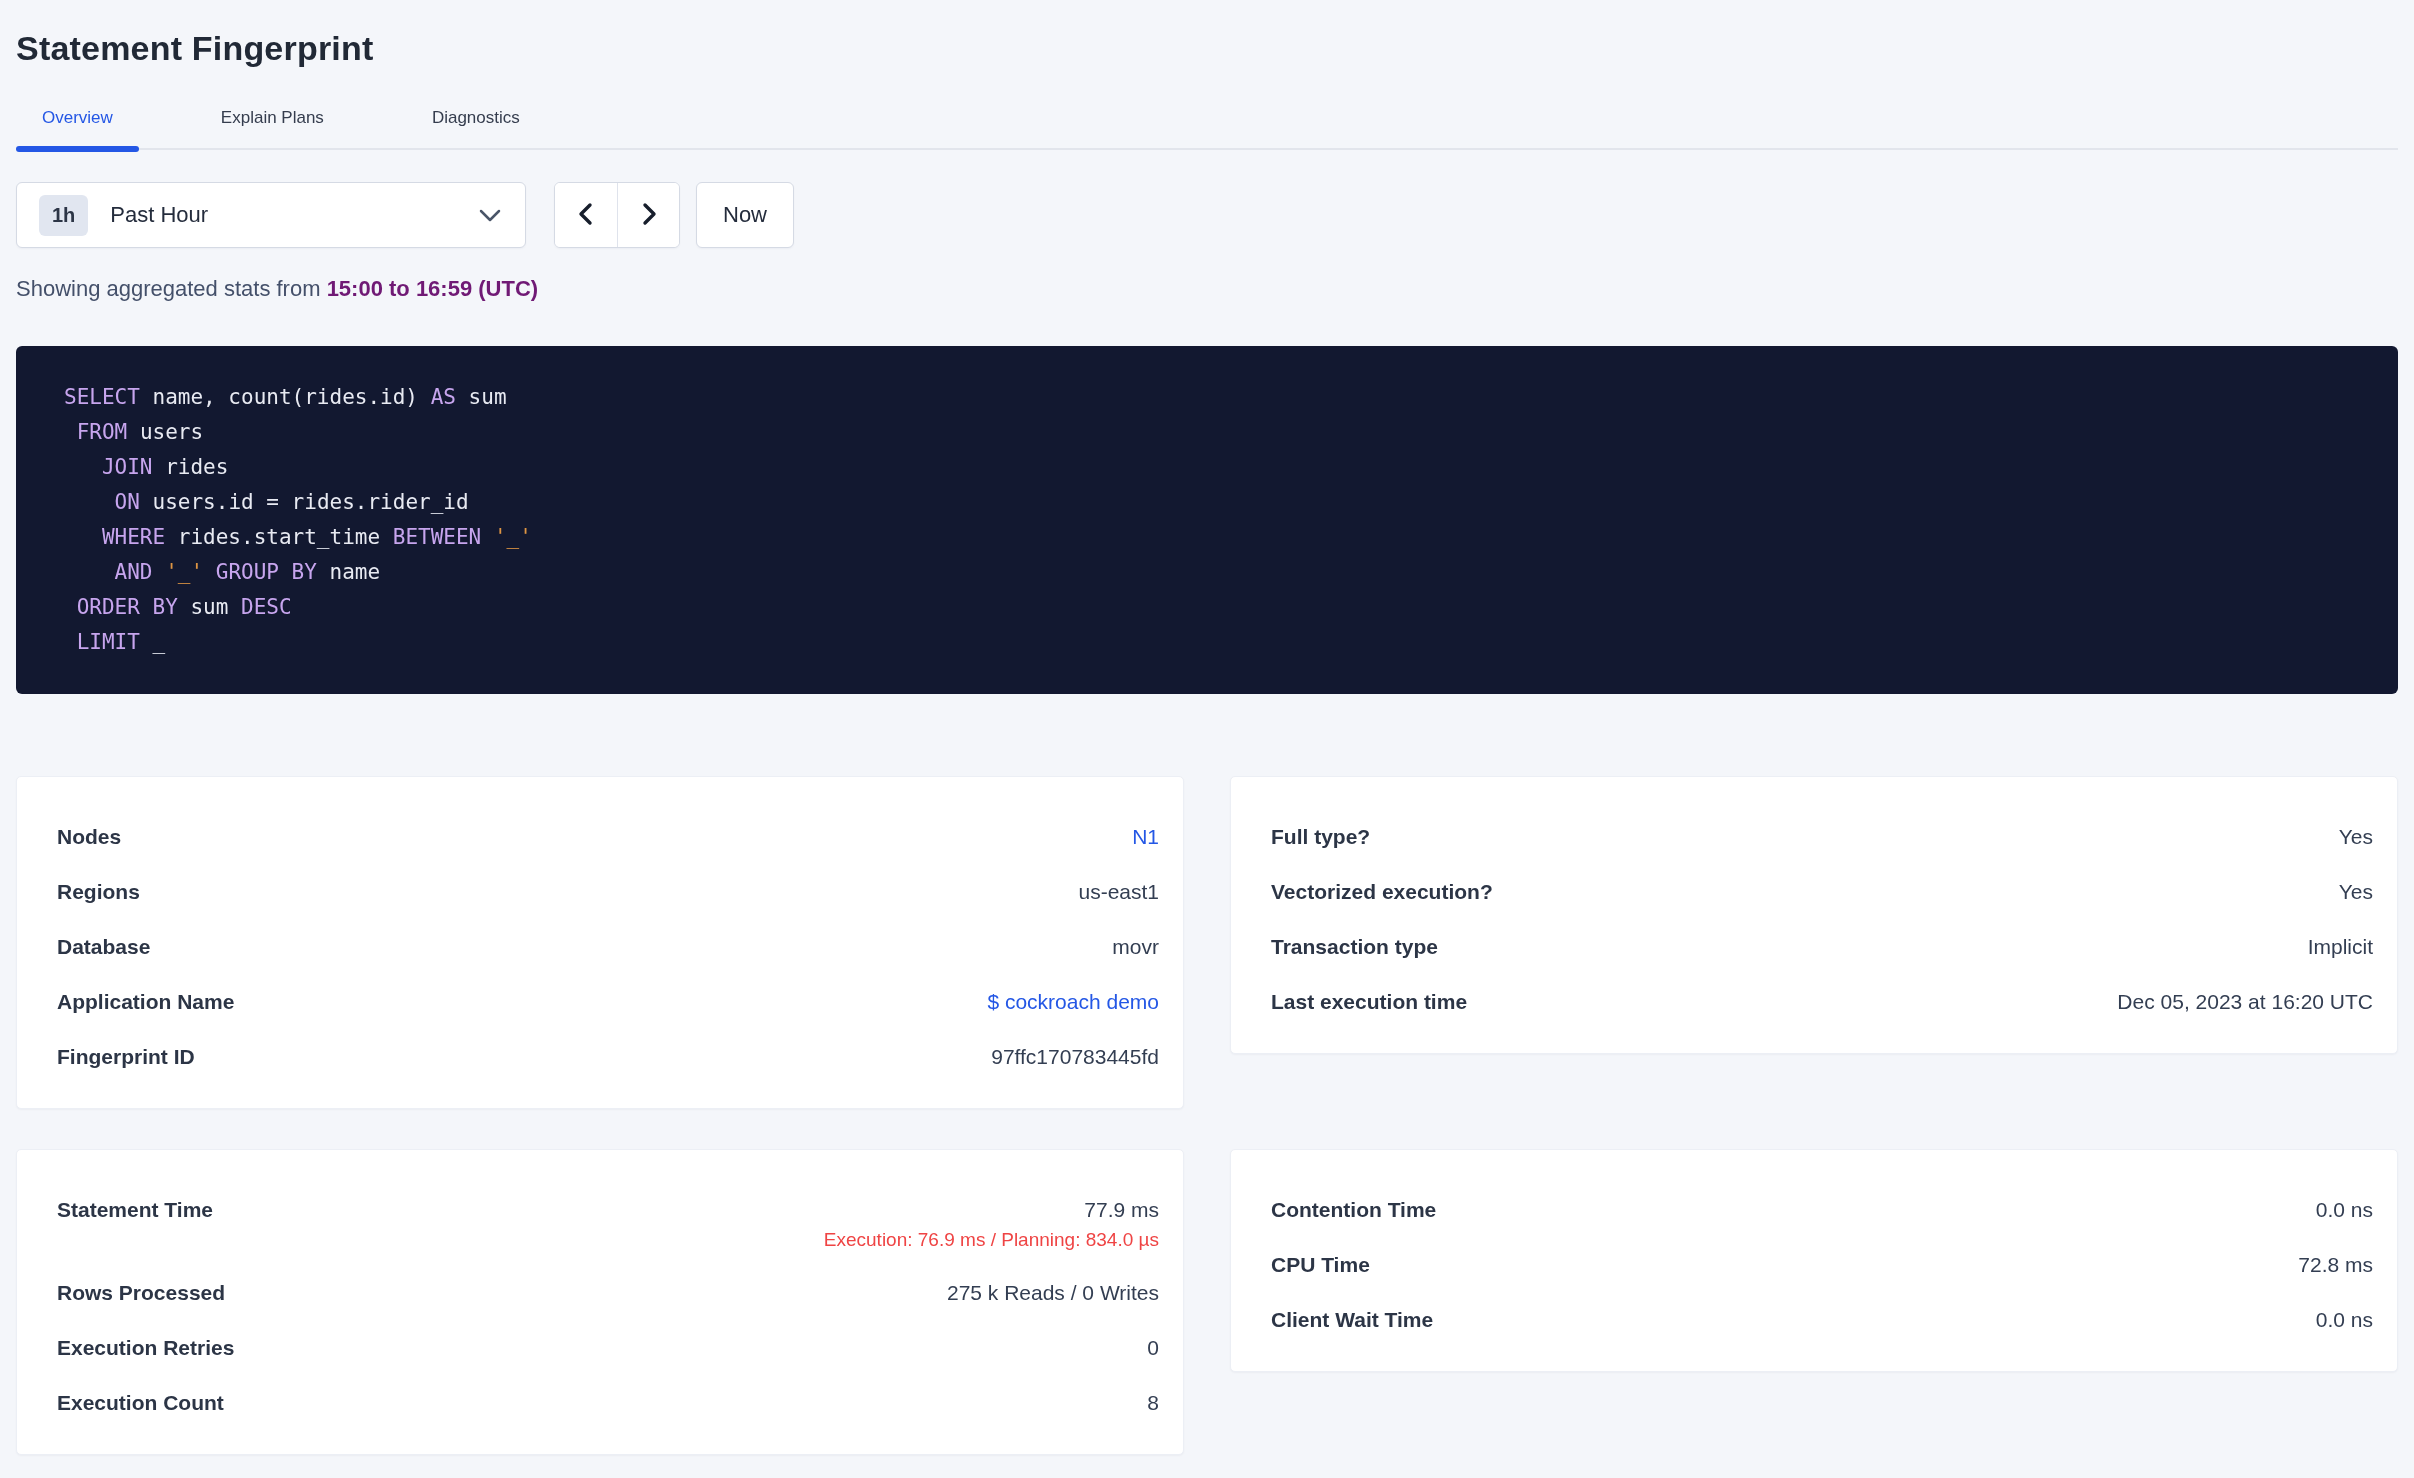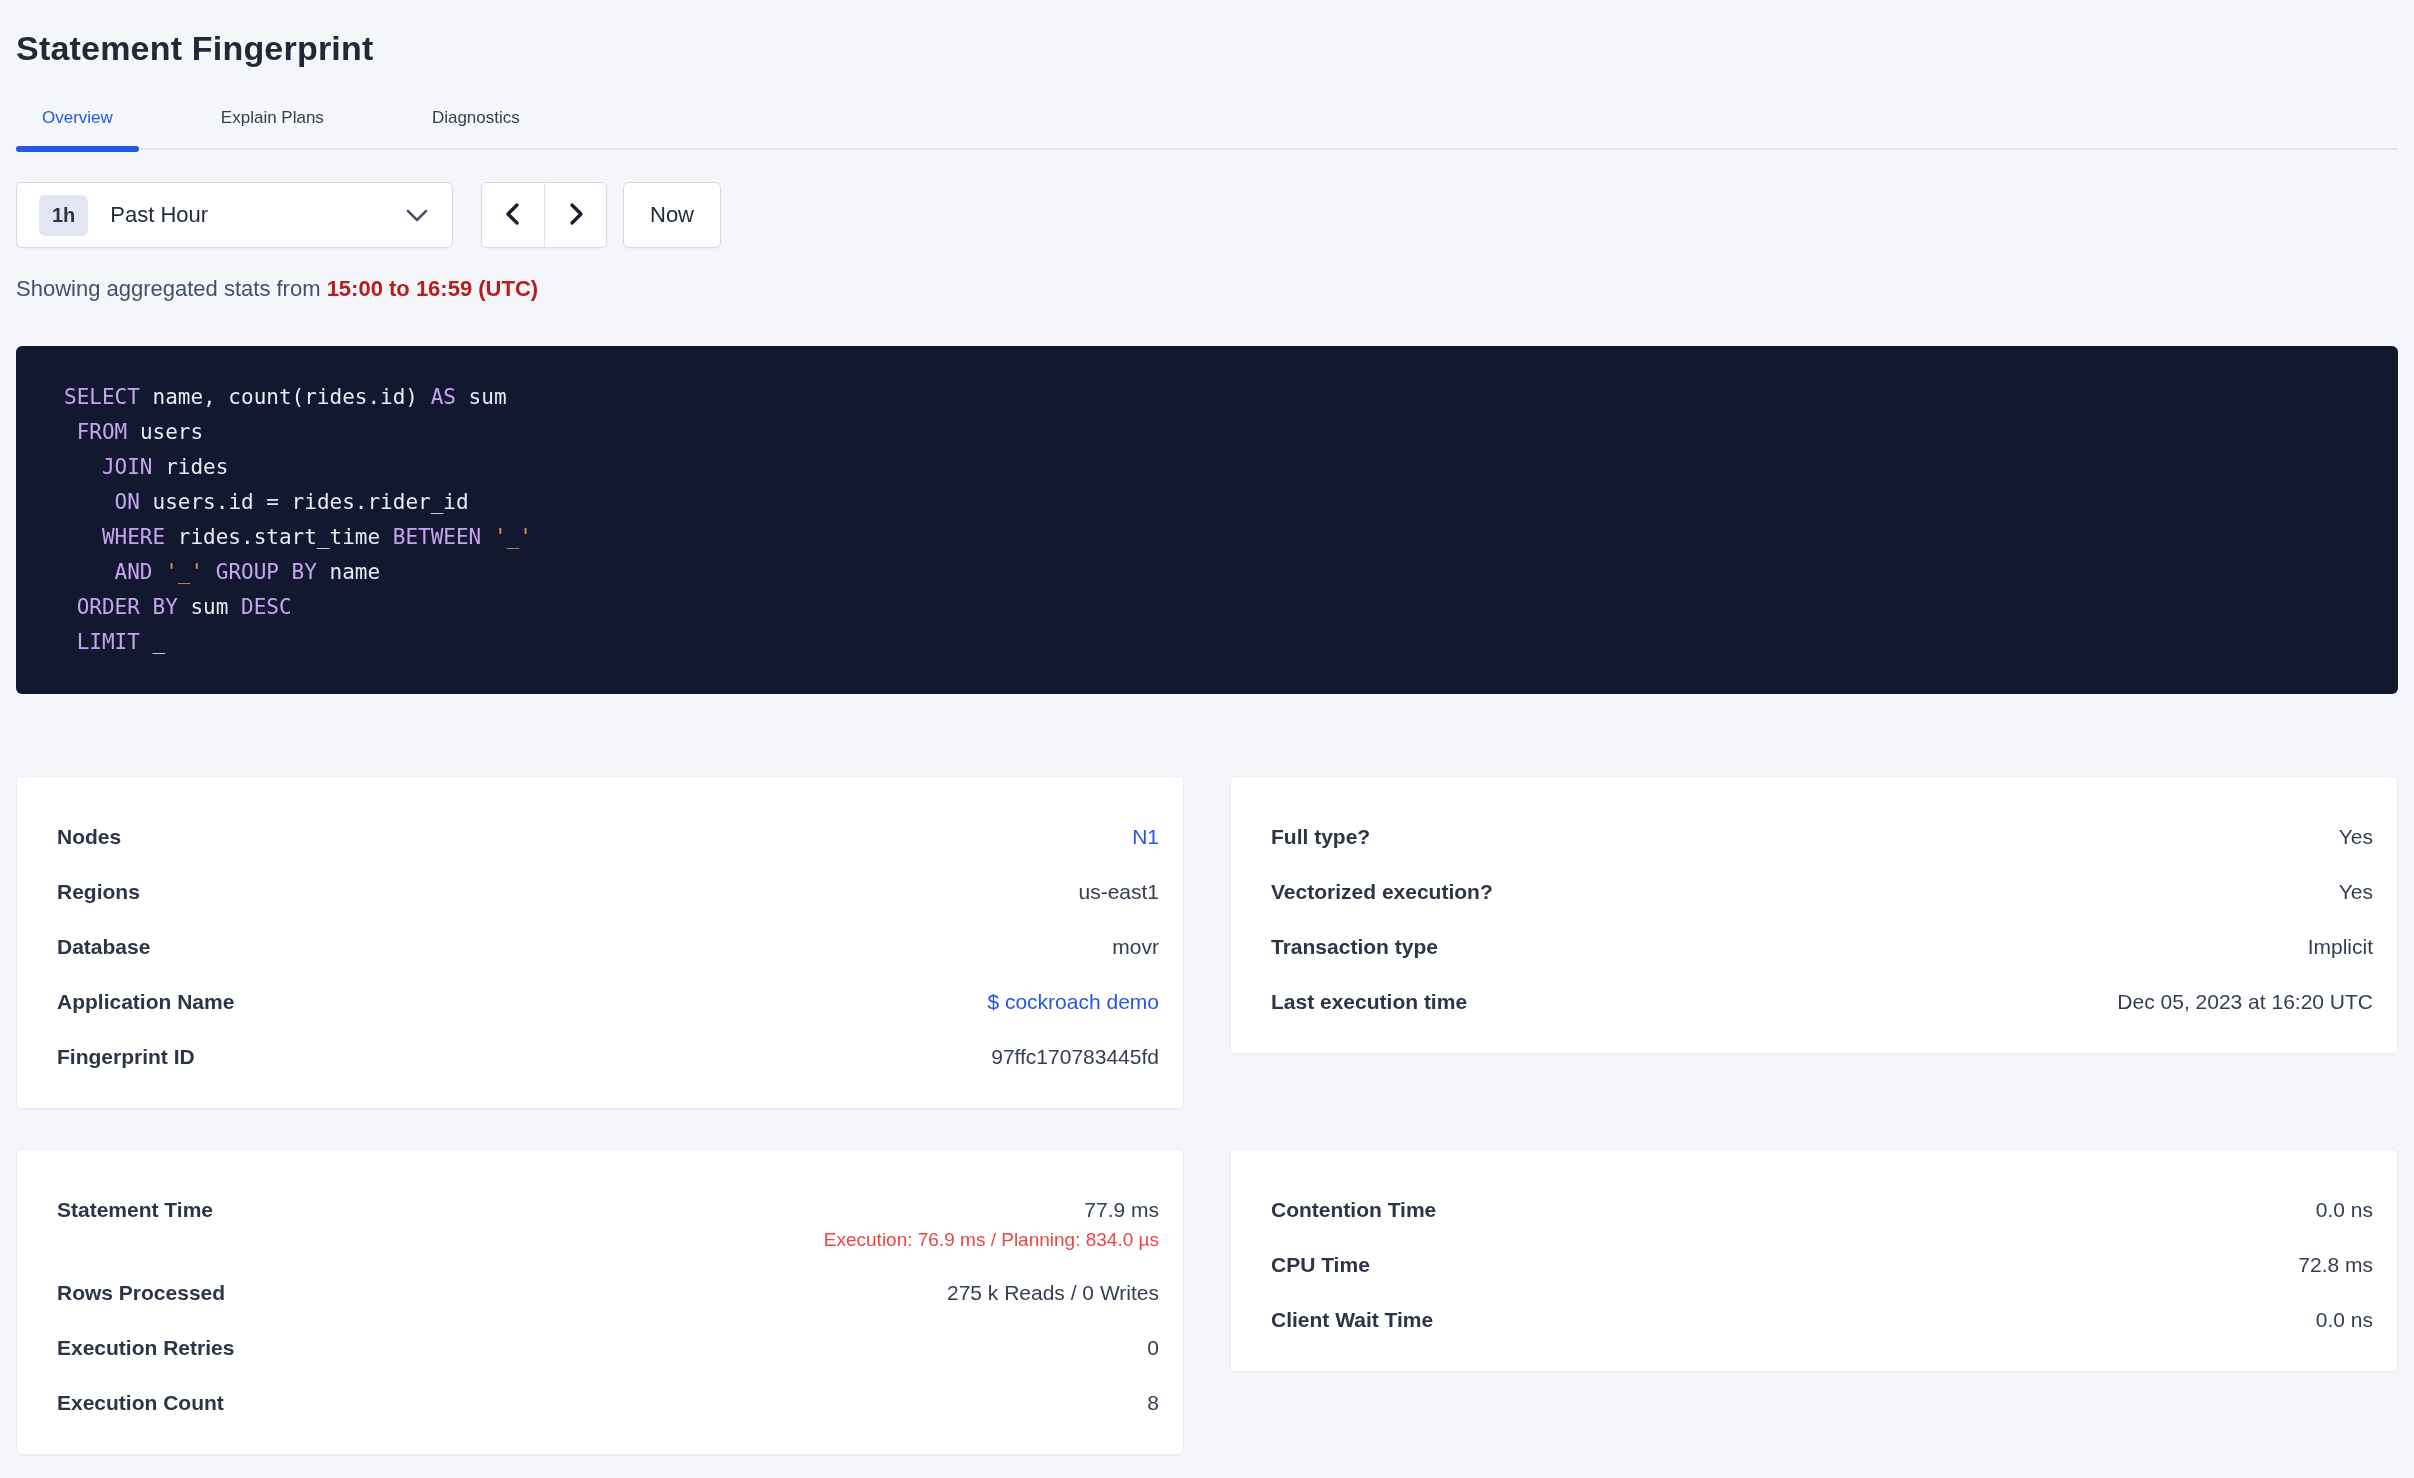--- a/index.html
+++ b/index.html
@@ -33,21 +33,21 @@
   }
   .tab.active{color:var(--accent-blue,#2457e5);}
   .tab.active::after{
     content:"";position:absolute;left:0;right:0;bottom:-4px;height:6px;border-radius:3px;
     background:var(--accent-blue,#2457e5);
   }
 
   
   .toolbar{display:flex;align-items:stretch;margin-top:32px;height:66px;}
   .time-picker{
-    width:437px;background:#fff;border:1px solid #d5dae4;border-radius:6px;
+    width:510px;background:#fff;border:1px solid #d5dae4;border-radius:6px;
     display:flex;align-items:center;padding:0 24px 0 22px;margin-right:28px;cursor:pointer;
     box-shadow:0 1px 2px rgba(26,36,64,.04);
   }
   .interval-badge{
     background:#e1e6f0;border-radius:6px;padding:9px 13px;font-size:20px;font-weight:700;color:#2c3546;
   }
   .interval-label{margin-left:22px;font-size:22px;color:#242c3c;flex:1;}
   .caret-down svg{display:block;}
   .btn-group{
     display:flex;background:#fff;border:1px solid #d5dae4;border-radius:6px;margin-right:16px;
@@ -58,21 +58,21 @@
   }
   .icon-btn + .icon-btn{border-left:1px solid #dfe3ec;}
   .now-btn{
     background:#fff;border:1px solid #d5dae4;border-radius:6px;padding:0 26px;
     font-size:22px;color:#242c3c;font-family:inherit;cursor:pointer;
     box-shadow:0 1px 2px rgba(26,36,64,.04);
   }
 
   
   .stats-line{margin-top:28px;font-size:22px;color:#44506a;line-height:26px;}
-  .stats-line b{color:#b91c1c;font-weight:700;}
+  .stats-line b{color:#701a75;font-weight:700;}
 
   
   .sql-box{
     margin-top:44px;background:var(--sql-background,#121830);border-radius:6px;
     padding:34px 48px;
   }
   .sql-box pre{
     font-family:"DejaVu Sans Mono",monospace;font-size:21px;line-height:35px;
     color:var(--sql-text,#e8eaf2);white-space:pre;
   }

